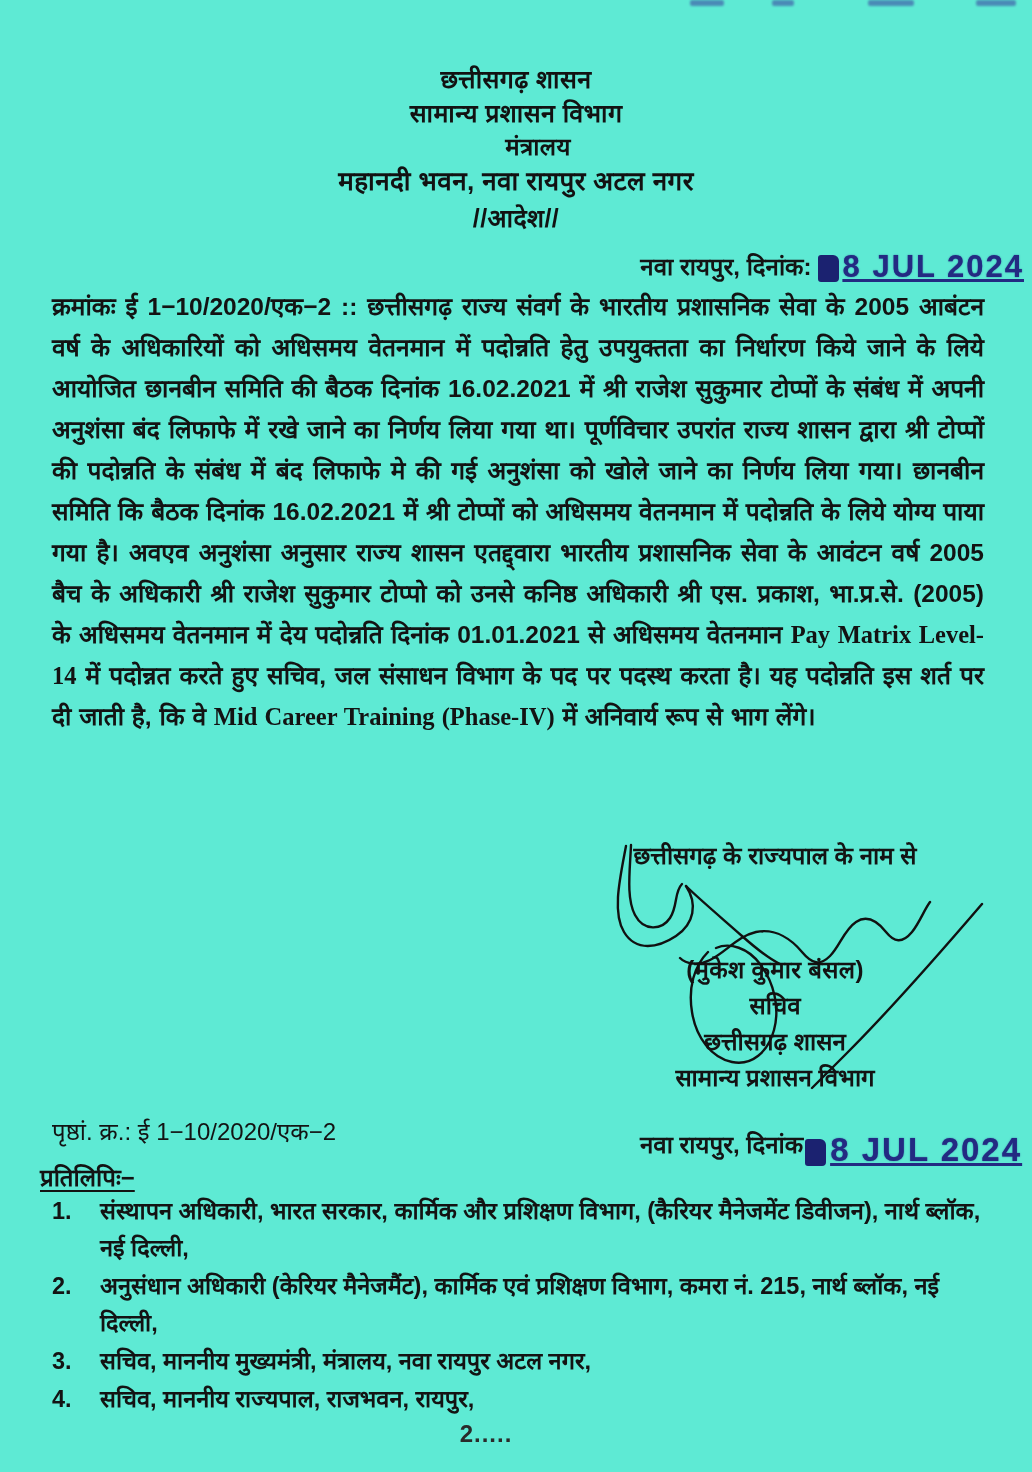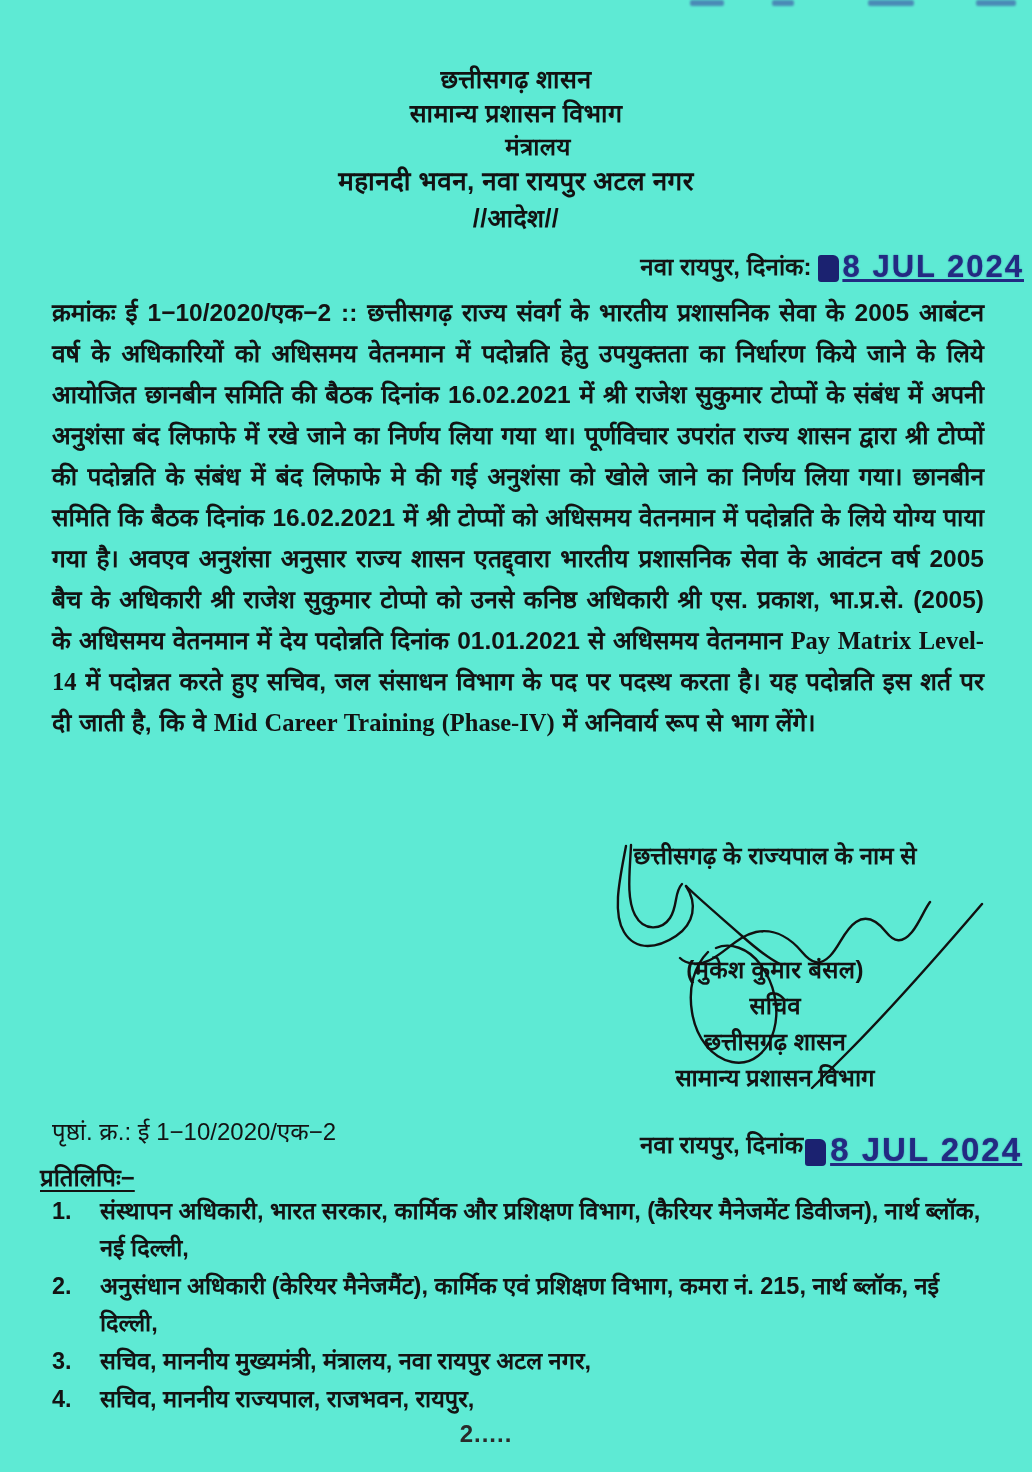--- a/index.html
+++ b/index.html
@@ -89,21 +89,21 @@
     background: #1b2270;
     border-radius: 3px 6px 4px 3px;
     vertical-align: -5px;
     margin-right: 4px;
     filter: blur(0.4px);
   }
 
   
   .body-text {
     position: absolute;
-    top: 292px;
+    top: 286px;
     left: 52px;
     width: 932px;
     font-size: 24.5px;
     line-height: 41px;
     font-weight: 700;
     text-align: justify;
     text-justify: inter-word;
     color: #131313;
     word-spacing: 1px;
   }

